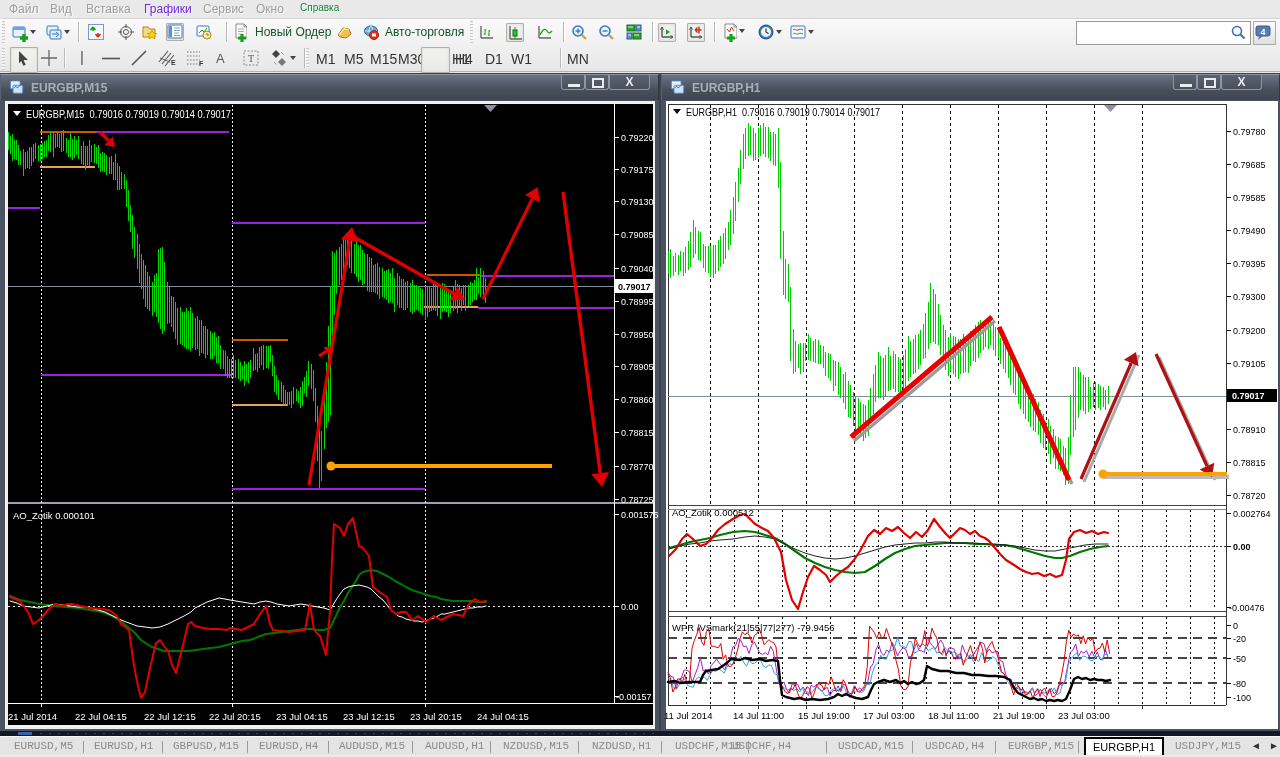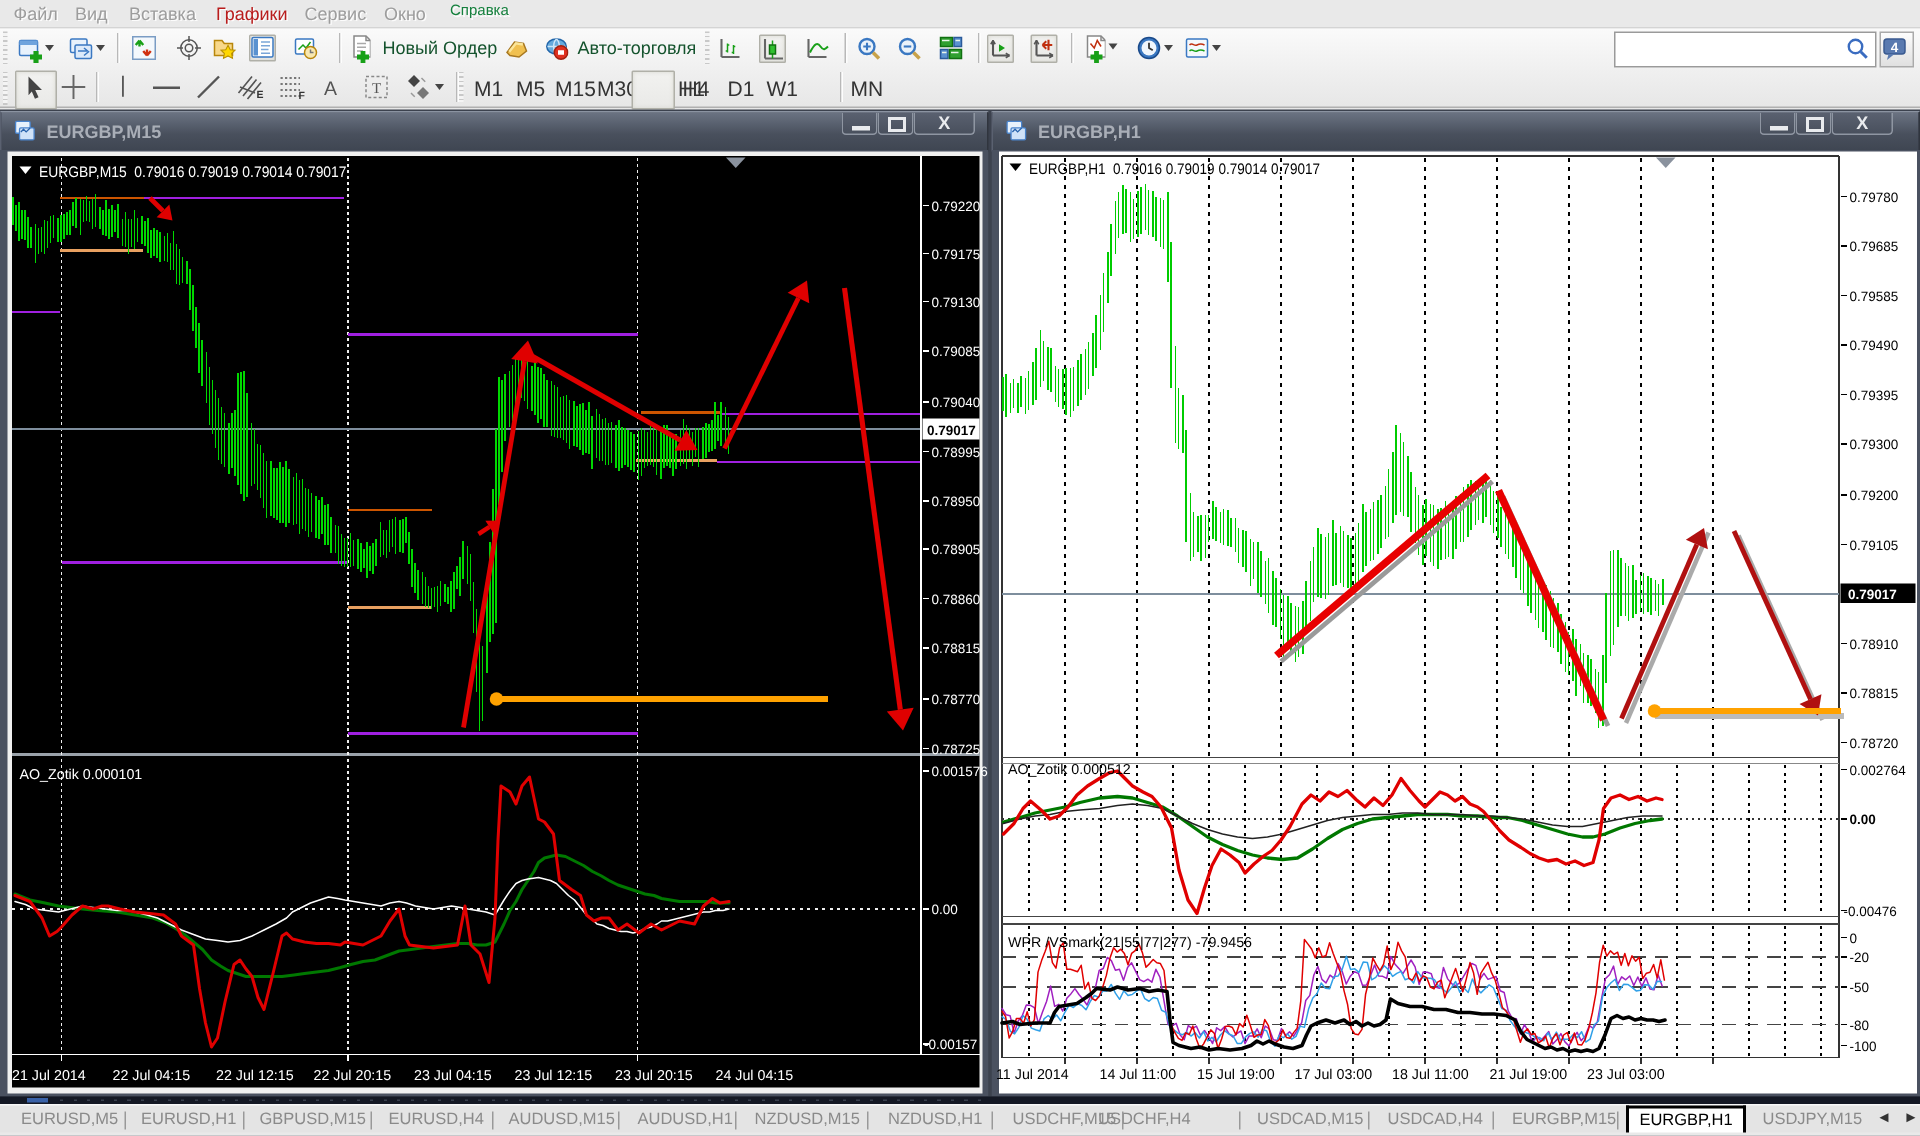--- a/index.html
+++ b/index.html
@@ -8,33 +8,33 @@
 #toolbar { position:absolute; left:0; top:19px; width:1280px; height:54px;
   background:linear-gradient(180deg,#fafafa,#e6e6e6); }
 #toolbar:after { content:""; position:absolute; left:0; top:52px; width:1280px; height:1px; background:#b0b0b0; }
 .tbtext { position:absolute; top:25px; font-size:12px; color:#14532d; }
 .tftext { position:absolute; top:51px; font-size:14px; color:#333; }
 .glyph { position:absolute; font-size:15px; color:#555; }
 .pressed { background:linear-gradient(#f2f2f0,#e9e9e7); border:1px solid #b0b0a8;
   border-radius:1px; box-shadow:inset 0 0 3px #d8d8d0; }
 .wbtn { position:absolute; top:0; height:15px; border:1px solid #8f96a2; border-top:none;
   border-radius:0 0 3px 3px; background:linear-gradient(#5a6170,#49505d); box-sizing:border-box; }
-.tab { position:absolute; top:3px; font-size:11px; color:#8a8a8a; font-family:Liberation Sans, sans-serif; }
+.tab { position:absolute; top:3px; font-size:11px; color:#8a8a8a; font-family:Liberation Mono, monospace; }
 #workspace { position:absolute; left:0; top:73px; width:1280px; height:662px; background:#3c424e; }
 #darkstrip { position:absolute; left:0; top:731px; width:1280px; height:5px; background:#141824; }
 #tabbar { position:absolute; left:0; top:736px; width:1280px; height:19px;
   background:#e4e4e4; border-top:1px solid #f8f8f8; }
 #bottomedge { position:absolute; left:0; top:755px; width:1280px; height:2px; background:#e9e9e9; }
 </style></head>
 <body>
 <div id="menubar">
     <div style="position:absolute;left:9px;top:2px;font-size:12px;color:#9d9d9d;font-family:'Liberation Sans',sans-serif;text-shadow:1px 1px 0 #fcfcfc">Файл</div>
     <div style="position:absolute;left:50px;top:2px;font-size:12px;color:#9d9d9d;font-family:'Liberation Sans',sans-serif;text-shadow:1px 1px 0 #fcfcfc">Вид</div>
     <div style="position:absolute;left:86px;top:2px;font-size:12px;color:#9d9d9d;font-family:'Liberation Sans',sans-serif;text-shadow:1px 1px 0 #fcfcfc">Вставка</div>
-    <div style="position:absolute;left:144px;top:2px;font-size:12px;color:#b91c1c;font-family:'Liberation Sans',sans-serif;text-shadow:1px 1px 0 #fcfcfc">Графики</div>
+    <div style="position:absolute;left:144px;top:2px;font-size:12px;color:#6d28d9;font-family:'Liberation Sans',sans-serif;text-shadow:1px 1px 0 #fcfcfc">Графики</div>
     <div style="position:absolute;left:203px;top:2px;font-size:12px;color:#9d9d9d;font-family:'Liberation Sans',sans-serif;text-shadow:1px 1px 0 #fcfcfc">Сервис</div>
     <div style="position:absolute;left:256px;top:2px;font-size:12px;color:#9d9d9d;font-family:'Liberation Sans',sans-serif;text-shadow:1px 1px 0 #fcfcfc">Окно</div>
     <div style="position:absolute;left:300px;top:2px;font-size:10px;color:#15803d;font-family:'Liberation Sans',sans-serif;text-shadow:1px 1px 0 #fcfcfc">Справка</div>
   </div>
 <div id="toolbar"></div>
 <div style="position:absolute;left:2px;top:21px;width:3px;height:22px;background:repeating-linear-gradient(180deg,#c8c8c8 0,#c8c8c8 1px,#f4f4f4 1px,#f4f4f4 3px)"></div>
 <div style="position:absolute;left:12px;top:24px;width:16px;height:18px;"><svg width="16" height="18" viewBox="0 0 16 18">
       <rect x="1" y="3" width="12" height="10" rx="1" fill="#e8f2fc" stroke="#3a78c2"></rect>
       <rect x="1" y="3" width="12" height="3" fill="#6ea3dd"></rect>
       <path d="M8 14h8M12 10v8" stroke="#18a018" stroke-width="3.4"></path>

